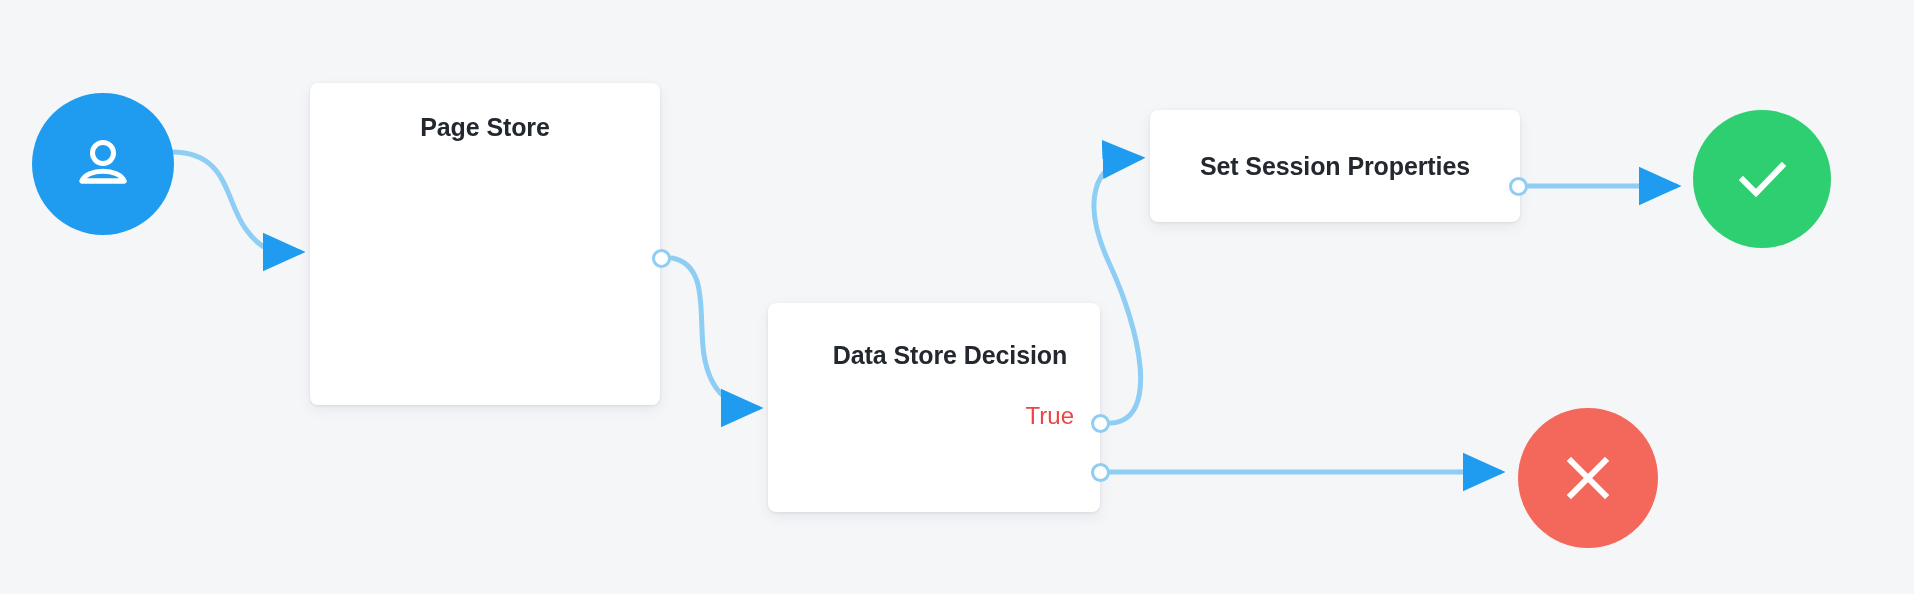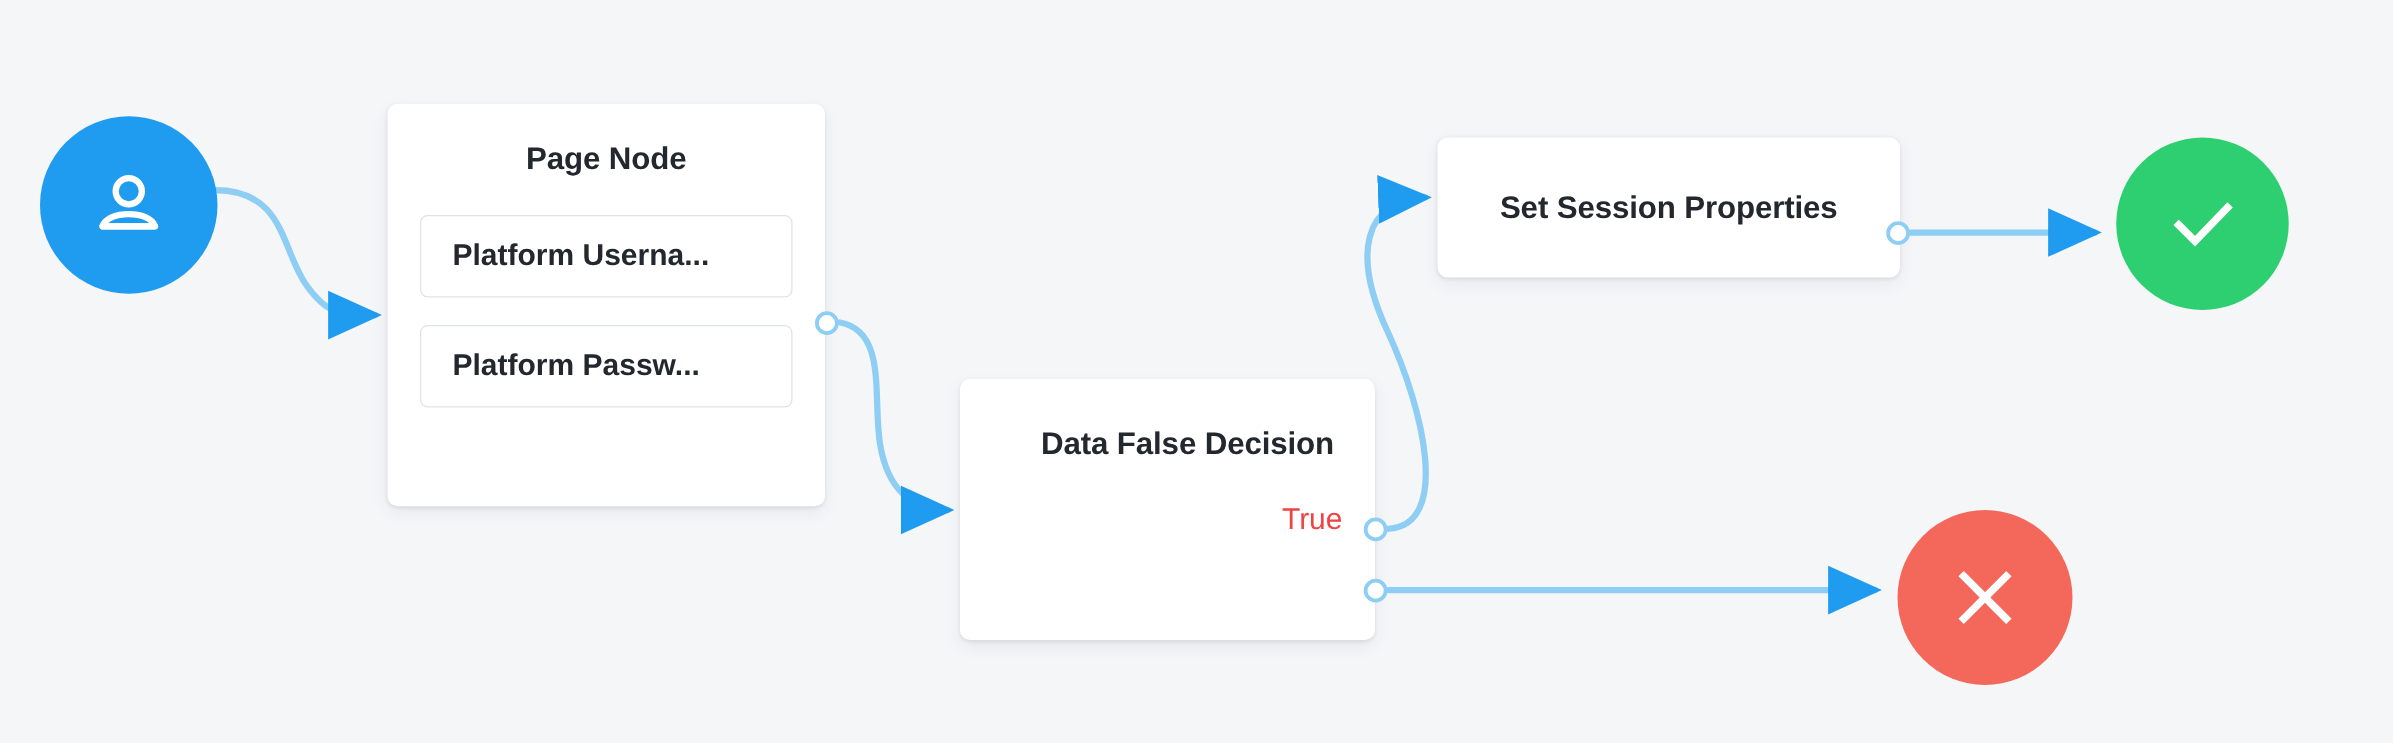--- a/index.html
+++ b/index.html
@@ -177,30 +177,26 @@
 
   <div class="round-node" id="start-node">
     <svg width="62" height="62" viewBox="0 0 62 62">
       <circle cx="31" cy="20" r="10.5" fill="none" stroke="#ffffff" stroke-width="5"></circle>
       <path d="M10,48 C 14,35 48,35 52,48 z" fill="none" stroke="#ffffff" stroke-width="5" stroke-linejoin="round"></path>
       <path d="M10,48 L52,48" stroke="#ffffff" stroke-width="5" stroke-linecap="round"></path>
     </svg>
   </div>
 
   <div class="card-node" id="page-node">
-    <div class="card-title">Page Node</div>
-    <div class="field-list">
-      <div class="field-box">Platform Userna...</div>
-      <div class="field-box">Platform Passw...</div>
-    </div>
+    <div class="card-title">Page Store</div>
   </div>
   <div class="port" id="port-page-out"></div>
 
   <div class="card-node" id="decision-node">
-    <div class="card-title">Data False Decision</div>
+    <div class="card-title">Data Store Decision</div>
     <div class="outcome-list">
       <div class="outcome-row">True</div>
     </div>
   </div>
   <div class="port" id="port-true"></div>
   <div class="port" id="port-false"></div>
 
   <div class="card-node" id="session-node">
     <div class="card-title">Set Session Properties</div>
   </div>

